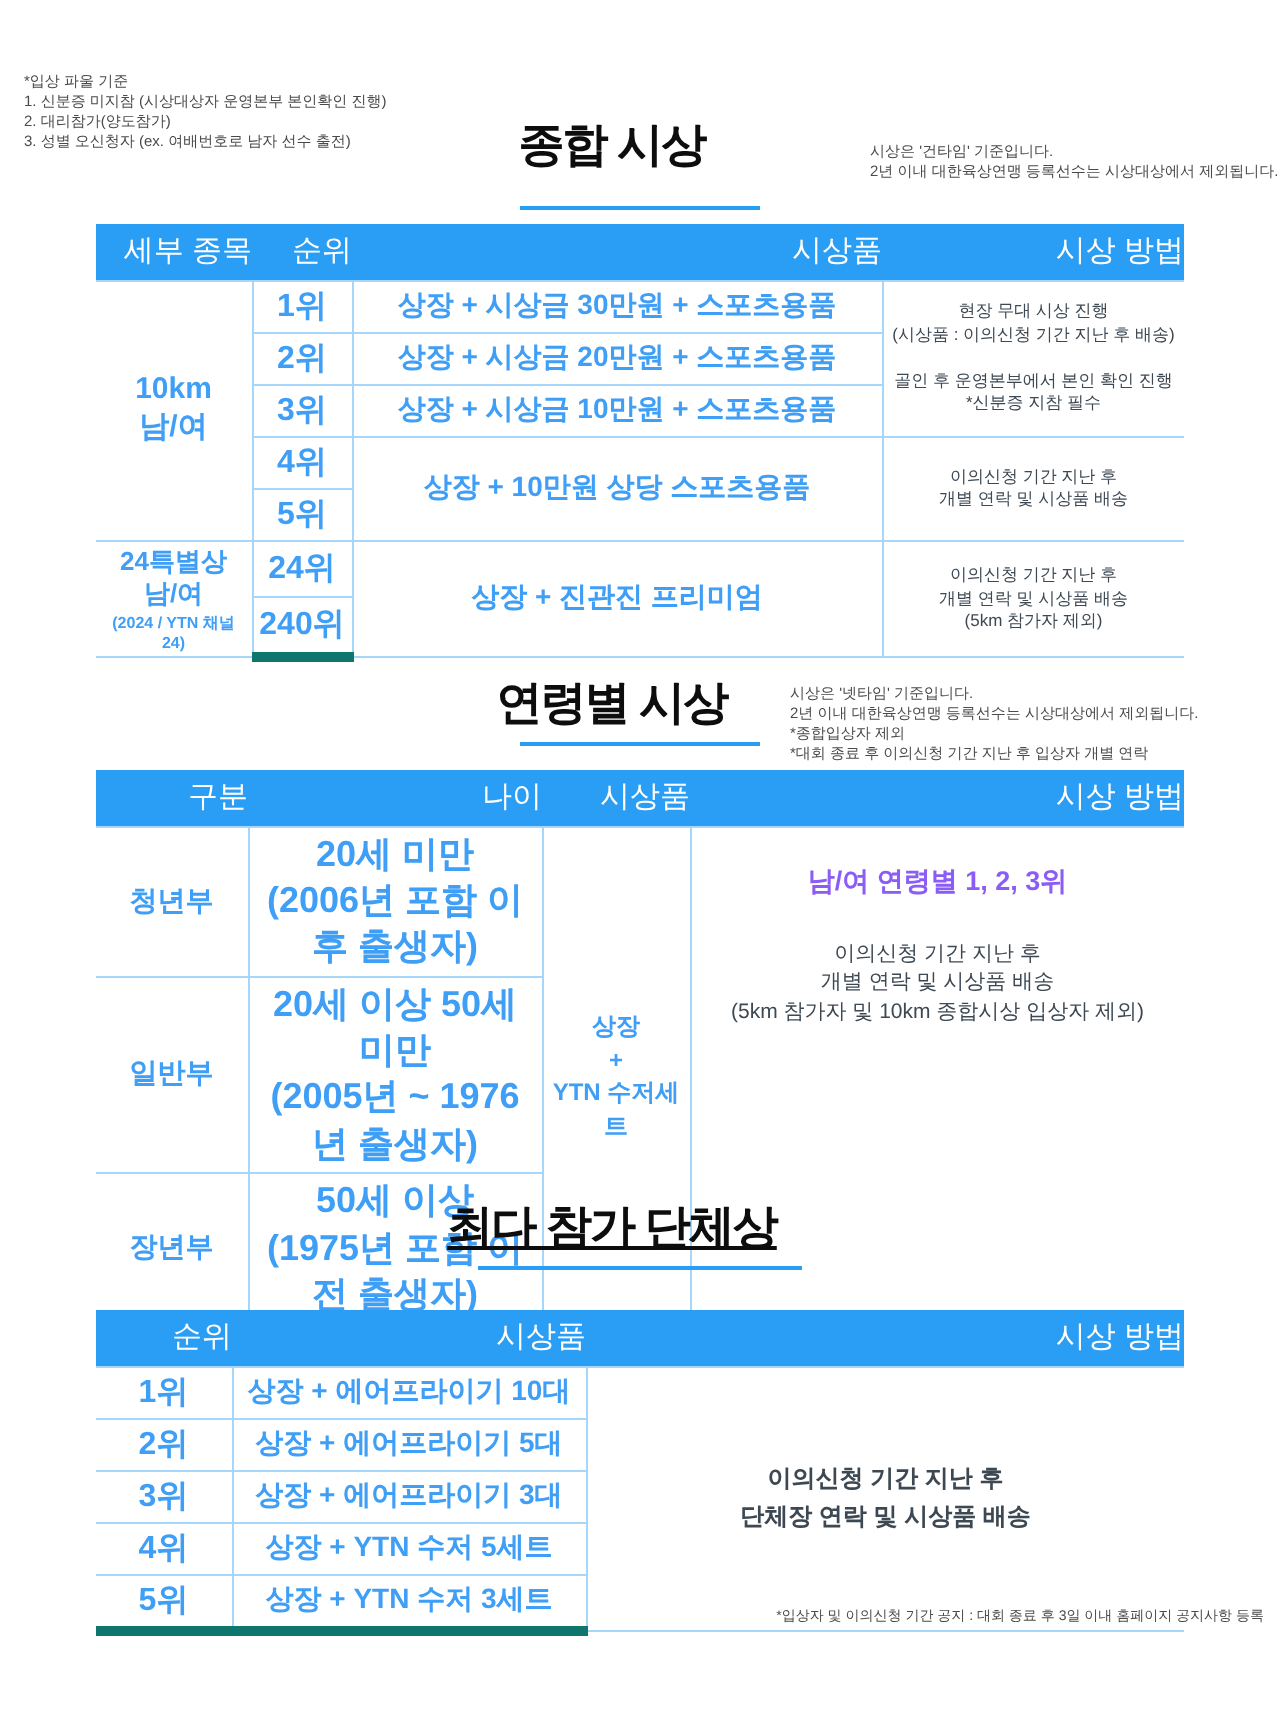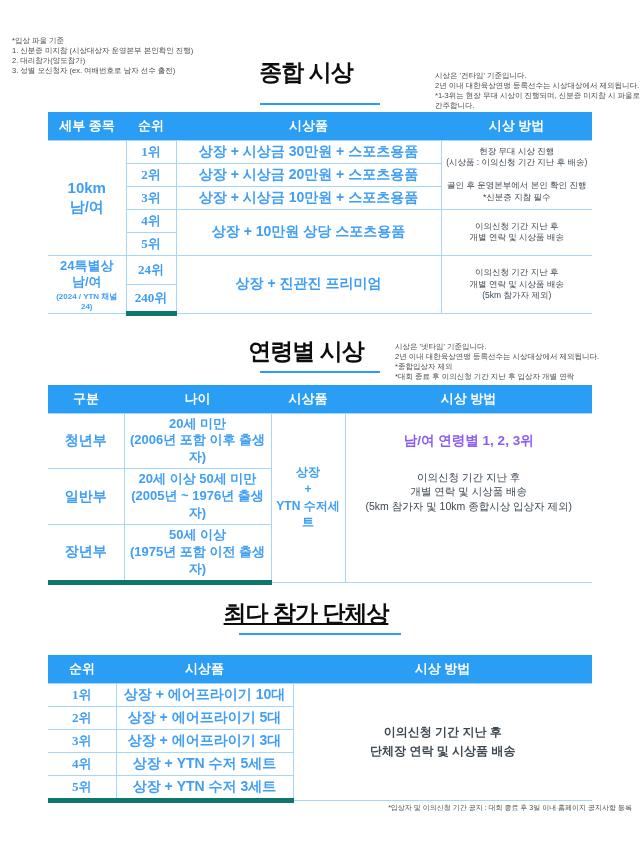--- a/index.html
+++ b/index.html
@@ -23,41 +23,41 @@
   }
   .title-underline { height:2px; background:#2a9df4; left:50%; transform:translateX(-50%); }
 
   
   .side-note { left:395px; font-size:7.5px; line-height:10px; color:#4a4a4a; }
 
   
   table { border-collapse:collapse; table-layout:fixed; width:544px; }
   .tbl { left:48px; }
   th {
-    background:#2a9df4; color:#ffffff; font-size:13px; font-weight:bold;
-    height:28px; text-align:center; border:none;
+    background:#2a9df4; color:#ffffff; font-size:15px; font-weight:normal;
+    height:28px; text-align:right; border:none;
   }
   td { border:1px solid #a6d7fb; text-align:center; vertical-align:middle; padding:2px; }
   td:first-child { border-left:none; }
   td:last-child { border-right:none;margin-left:44px; }
   tr:last-child td { border-bottom:5px solid #0f766e; }
 
   .blue-b { color:#3f9ef5; font-weight:bold; }
-  .rank { font-size:13px;font-family:Liberation Serif, serif; }
+  .rank { font-size:16px; }
   .prize { font-size:14px; }
   .evt { font-size:15px; line-height:1.25; white-space:pre-line; }
   .evt-sub { font-size:8px; margin-top:1px; }
   .method { color:#3d4852; font-size:8.5px; line-height:1.35; white-space:pre-line; }
 
   .t1-r { height:23px; }
   .t1-r2 { height:27px; }
 
   .t2-r { height:44px; }
   .grp { font-size:14px; }
-  .age { font-size:13px; line-height:1.3; white-space:pre-line; }
+  .age { font-size:18px; line-height:1.3; white-space:pre-line; }
   .gift { font-size:12px; line-height:1.4; white-space:pre-line; }
   .m2-cell { vertical-align:top; }
   .m2-top { color:#8b5cf6; font-weight:bold; font-size:13.5px; margin-top:16px; }
   .m2-rest { color:#3d4852; font-size:10.5px; line-height:1.4; white-space:pre-line; margin-top:20px; }
 
   .t3-r { height:23px; }
   .m3 { color:#3d4852; font-size:12px; font-weight:bold; line-height:1.55; white-space:pre-line; }
 
   .footer-note { right:8px; top:803px; font-size:7px; color:#4a4a4a; }
 </style>
@@ -70,21 +70,20 @@
   <div>2. 대리참가(양도참가)</div>
   <div>3. 성별 오신청자 (ex. 여배번호로 남자 선수 출전)</div>
 </div>
 
 <div class="abs sec-title" style="top:57px;">종합 시상</div>
 <div class="abs title-underline" style="top:103px; width:120px;"></div>
 
 <div class="abs side-note" style="top:71px;margin-left:40px;">
   <div>시상은 '건타임' 기준입니다.</div>
   <div>2년 이내 대한육상연맹 등록선수는 시상대상에서 제외됩니다.</div>
-  <div>*1-3위는 현장 무대 시상이 진행되며, 신분증 미지참 시 파울로 간주합니다.</div>
 </div>
 
 <table class="abs tbl" style="top:112px;">
   <colgroup>
       <col style="width:78px">
       <col style="width:50px">
       <col style="width:265px">
       <col style="width:151px">
     </colgroup>
   <tbody>

